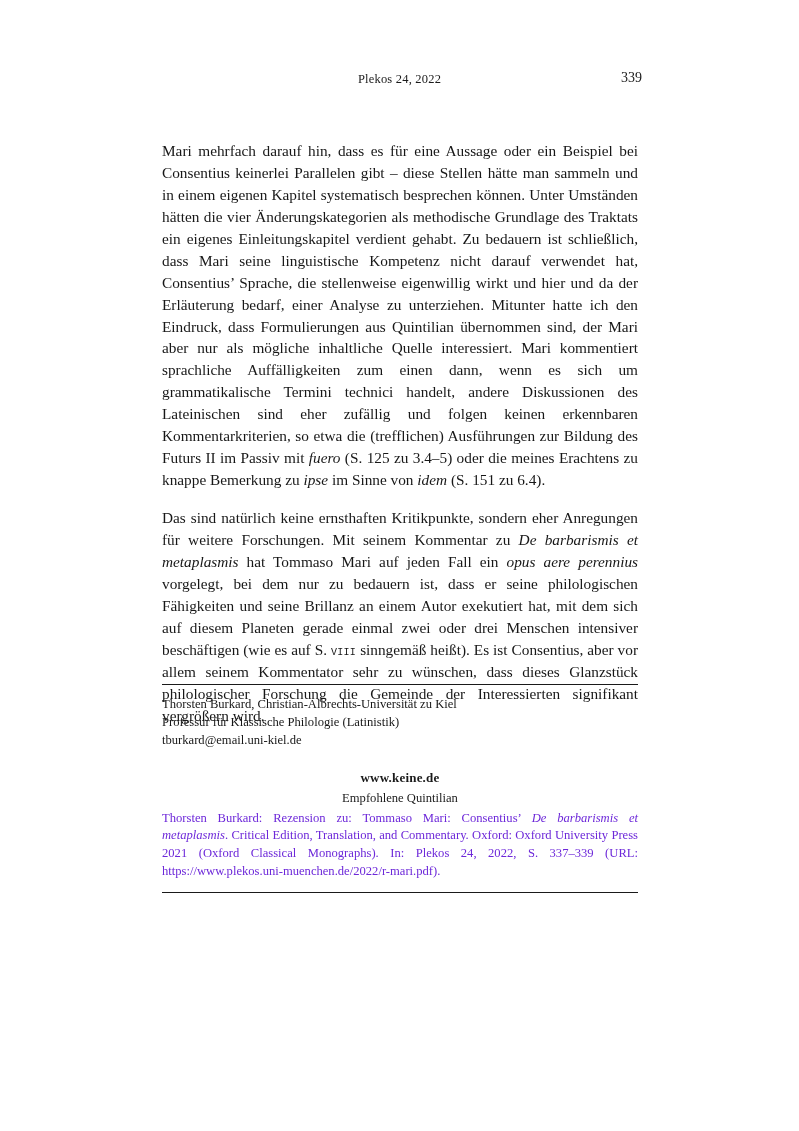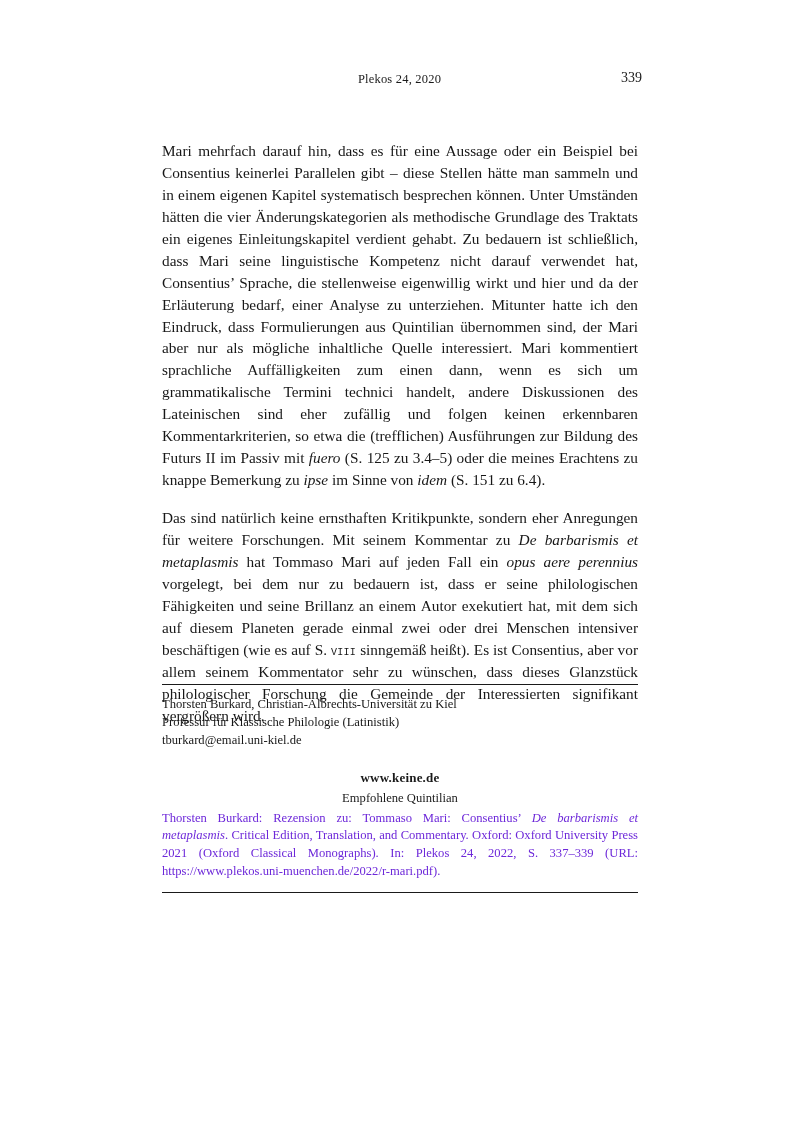--- a/index.html
+++ b/index.html
@@ -101,21 +101,21 @@
   }
   .rule-bottom {
     margin-top: 12px;
   }
 </style>
 </head>
 <body>
 
 <div class="page">
 
-  <div class="running-head">Plekos 24, 2020</div>
+  <div class="running-head">Plekos 24, 2022</div>
   <div class="folio">339</div>
 
   <div class="body-block">
 
     <p class="para"><span>Mari mehrfach darauf hin, dass es für eine Aussage oder ein Beispiel bei Consentius keinerlei Parallelen gibt – diese Stellen hätte man sammeln und in einem eigenen Kapitel systematisch besprechen können. Unter Umständen hätten die vier Änderungskategorien als methodische Grundlage des Traktats ein eigenes Einleitungskapitel verdient gehabt. Zu bedauern ist schließlich, dass Mari seine linguistische Kompetenz nicht darauf verwendet hat, Consentius’ Sprache, die stellenweise eigenwillig wirkt und hier und da der Erläuterung bedarf, einer Analyse zu unterziehen. Mitunter hatte ich den Eindruck, dass Formulierungen aus Quintilian übernommen sind, der Mari aber nur als mögliche inhaltliche Quelle interessiert. Mari kommentiert sprachliche Auffälligkeiten zum einen dann, wenn es sich um grammatikalische Termini technici handelt, andere Diskussionen des Lateinischen sind eher zufällig und folgen keinen erkennbaren Kommentarkriterien, so etwa die (trefflichen) Ausführungen zur Bildung des Futurs II im Passiv mit </span><em>fuero</em><span> (S. 125 zu 3.4–5) oder die meines Erachtens zu knappe Bemerkung zu </span><em>ipse</em><span> im Sinne von </span><em>idem</em><span> (S. 151 zu 6.4).</span></p>
 
     <p class="para"><span>Das sind natürlich keine ernsthaften Kritikpunkte, sondern eher Anregungen für weitere Forschungen. Mit seinem Kommentar zu </span><em>De barbarismis et metaplasmis</em><span> hat Tommaso Mari auf jeden Fall ein </span><em>opus aere perennius</em><span> vorgelegt, bei dem nur zu bedauern ist, dass er seine philologischen Fähigkeiten und seine Brillanz an einem Autor exekutiert hat, mit dem sich auf diesem Planeten gerade einmal zwei oder drei Menschen intensiver beschäftigen (wie es auf S. </span><span class="sc">viii</span><span> sinngemäß heißt). Es ist Consentius, aber vor allem seinem Kommentator sehr zu wünschen, dass dieses Glanzstück philologischer Forschung die Gemeinde der Interessierten signifikant vergrößern wird.</span></p>
 
   </div>
 

